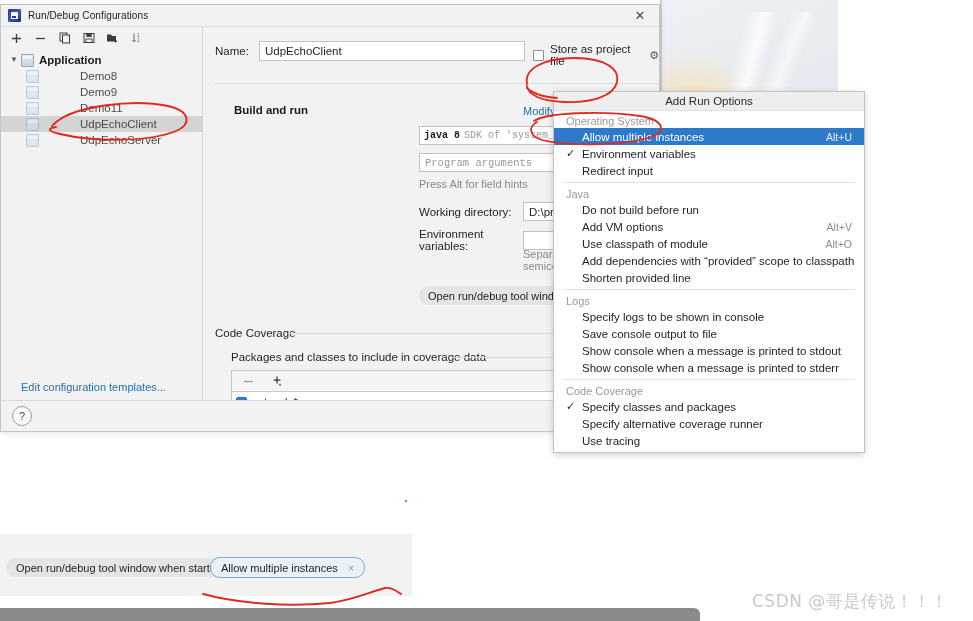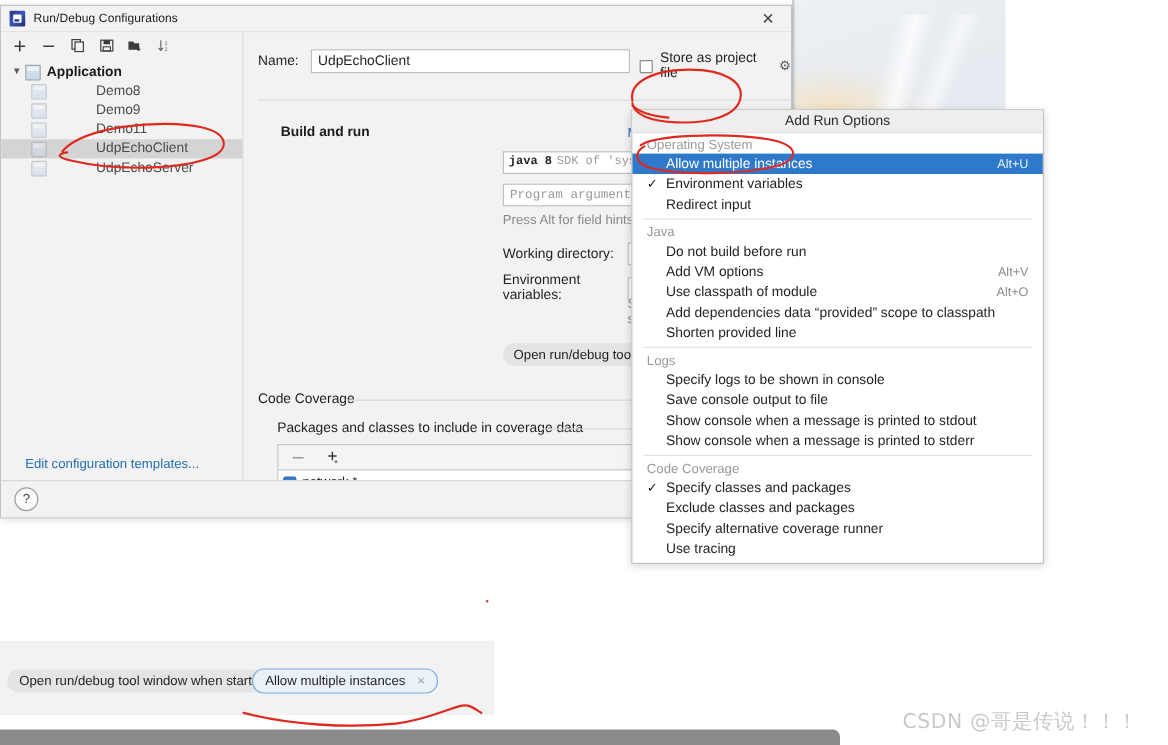--- a/index.html
+++ b/index.html
@@ -377,22 +377,22 @@
     border: 1px solid #3b7fc4;
     display: flex; align-items: center; justify-content: center;
     font-size: 11px;
     border-radius: 2px;
     cursor: default;
   }
 
   
   .popup {
     position: absolute;
-    left: 526px; top: 91px;
-    width: 344px;
+    left: 553px; top: 91px;
+    width: 312px;
     background: #ffffff;
     border: 1px solid #c3c3c3;
     box-sizing: border-box;
     box-shadow: 0 2px 7px rgba(0,0,0,0.18);
     font-size: 11.5px;
     padding-bottom: 3px;
   }
   .popup-header {
     height: 18px;
     background: #eeeeee;
@@ -708,21 +708,21 @@
     <span class="mtext">Add VM options</span>
     <span class="mkey">Alt+V</span>
   </div>
   <div class="popup-item">
     <span class="check"></span>
     <span class="mtext">Use classpath of module</span>
     <span class="mkey">Alt+O</span>
   </div>
   <div class="popup-item">
     <span class="check"></span>
-    <span class="mtext">Add dependencies data “provided” scope to classpath</span>
+    <span class="mtext">Add dependencies with “provided” scope to classpath</span>
     <span class="mkey"></span>
   </div>
   <div class="popup-item">
     <span class="check"></span>
     <span class="mtext">Shorten provided line</span>
     <span class="mkey"></span>
   </div>
 
   <div class="popup-sep"></div>
 
@@ -747,25 +747,20 @@
     <span class="mtext">Show console when a message is printed to stderr</span>
     <span class="mkey"></span>
   </div>
 
   <div class="popup-sep"></div>
 
   <div class="popup-section">Code Coverage</div>
   <div class="popup-item">
     <span class="check">✓</span>
     <span class="mtext">Specify classes and packages</span>
-    <span class="mkey"></span>
-  </div>
-  <div class="popup-item">
-    <span class="check"></span>
-    <span class="mtext">Exclude classes and packages</span>
     <span class="mkey"></span>
   </div>
   <div class="popup-item">
     <span class="check"></span>
     <span class="mtext">Specify alternative coverage runner</span>
     <span class="mkey"></span>
   </div>
   <div class="popup-item">
     <span class="check"></span>
     <span class="mtext">Use tracing</span>

